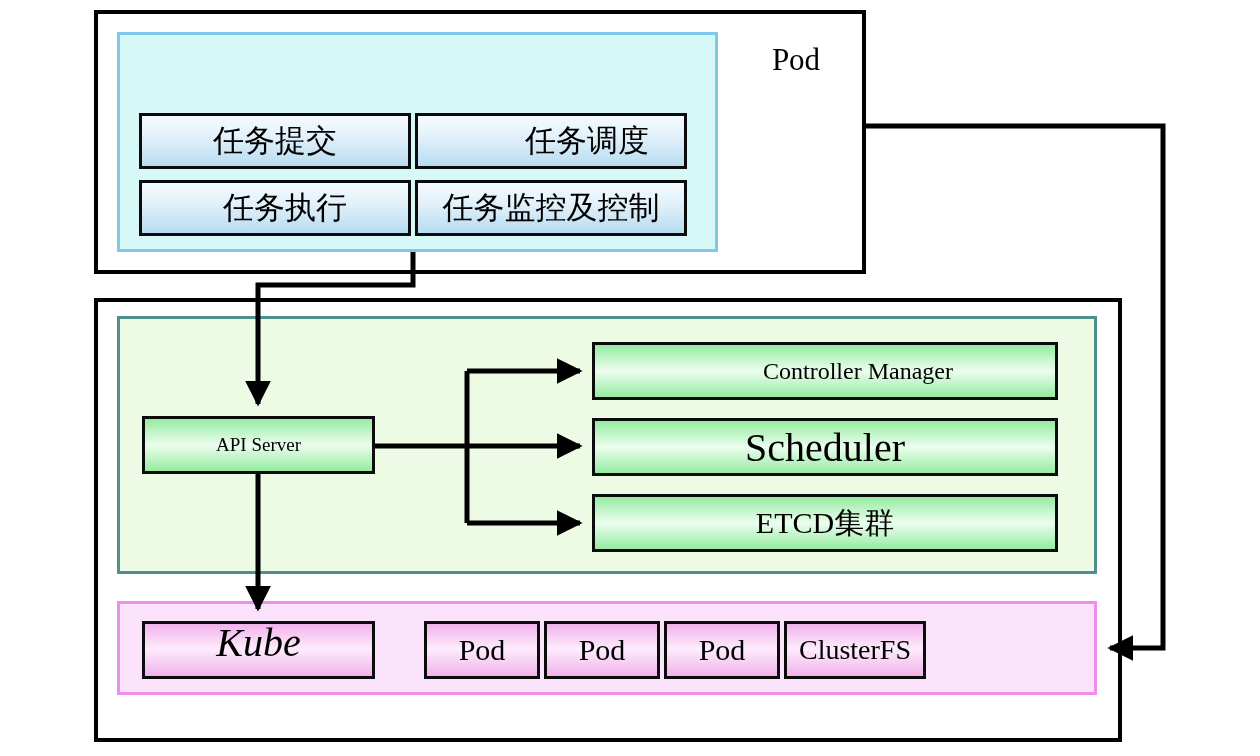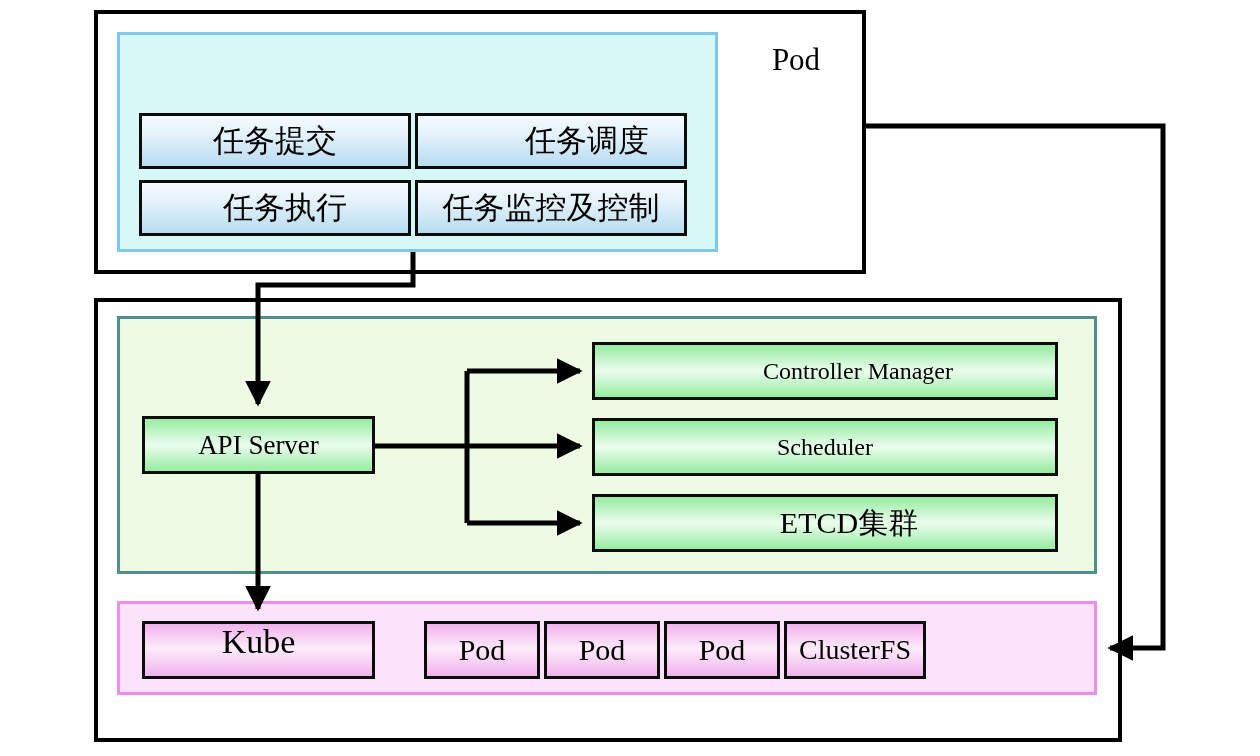--- a/index.html
+++ b/index.html
@@ -78,35 +78,35 @@
 
   <div class="box blue-box" style="left:415px;top:180px;width:272px;height:56px;"></div>
   <div class="lbl" style="left:415px;top:180px;width:272px;height:56px;font-size:31px;">任务监控及控制</div>
 
   <div class="box outer" style="left:94px;top:298px;width:1028px;height:444px;"></div>
 
 
   <div class="box cp-panel" style="left:117px;top:316px;width:980px;height:258px;"></div>
 
   <div class="box green-box" style="left:142px;top:416px;width:233px;height:58px;"></div>
-  <div class="lbl" style="left:142px;top:416px;width:233px;height:58px;font-size:27px;border-radius:8px;">API Server</div>
+  <div class="lbl" style="left:142px;top:416px;width:233px;height:58px;font-size:19px;border-radius:8px;">API Server</div>
 
   <div class="box green-box" style="left:592px;top:342px;width:466px;height:58px;"></div>
   <div class="lbl" style="left:592px;top:342px;width:532px;height:58px;font-size:24px;">Controller Manager</div>
 
   <div class="box green-box" style="left:592px;top:418px;width:466px;height:58px;"></div>
-  <div class="lbl" style="left:592px;top:418px;width:466px;height:58px;font-size:24px;">Scheduler</div>
+  <div class="lbl" style="left:592px;top:418px;width:466px;height:58px;font-size:40px;">Scheduler</div>
 
   <div class="box green-box" style="left:592px;top:494px;width:466px;height:58px;"></div>
-  <div class="lbl" style="left:592px;top:494px;width:466px;height:58px;font-size:30px;margin-left:24px;">ETCD集群</div>
+  <div class="lbl" style="left:592px;top:494px;width:466px;height:58px;font-size:30px;">ETCD集群</div>
 
   <div class="box node-panel" style="left:117px;top:601px;width:980px;height:94px;"></div>
 
   <div class="box pink-box" style="left:142px;top:621px;width:233px;height:58px;"></div>
-  <div class="lbl" style="left:142px;top:621px;width:233px;height:42px;font-size:34px;">Kube</div>
+  <div class="lbl" style="left:142px;top:621px;width:233px;height:42px;font-size:40px;font-style:italic;">Kube</div>
 
   <div class="box pink-box" style="left:424px;top:621px;width:116px;height:58px;"></div>
   <div class="lbl" style="left:424px;top:621px;width:116px;height:58px;font-size:30px;">Pod</div>
 
   <div class="box pink-box" style="left:544px;top:621px;width:116px;height:58px;"></div>
   <div class="lbl" style="left:544px;top:621px;width:116px;height:58px;font-size:30px;">Pod</div>
 
   <div class="box pink-box" style="left:664px;top:621px;width:116px;height:58px;"></div>
   <div class="lbl" style="left:664px;top:621px;width:116px;height:58px;font-size:30px;">Pod</div>
 

